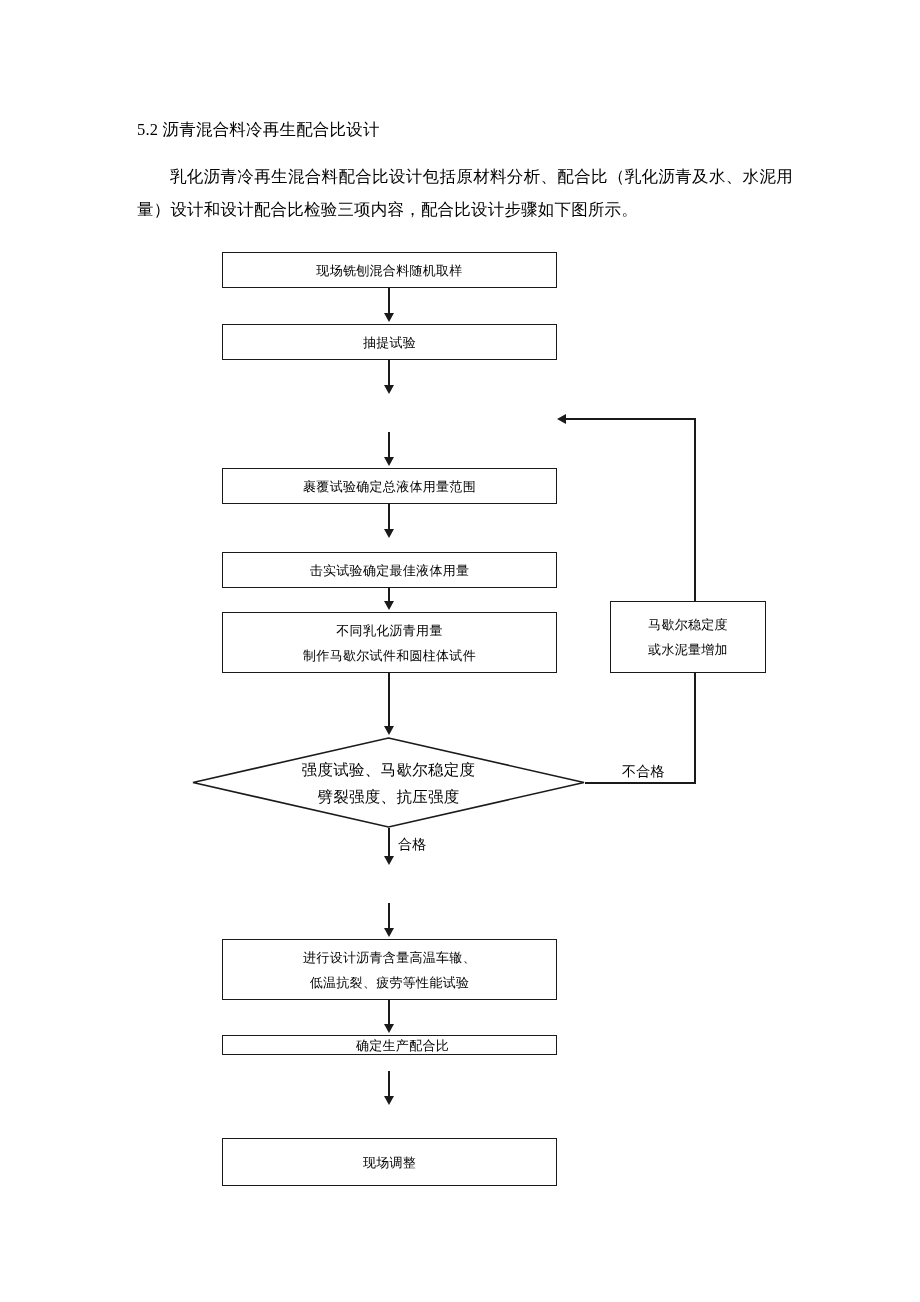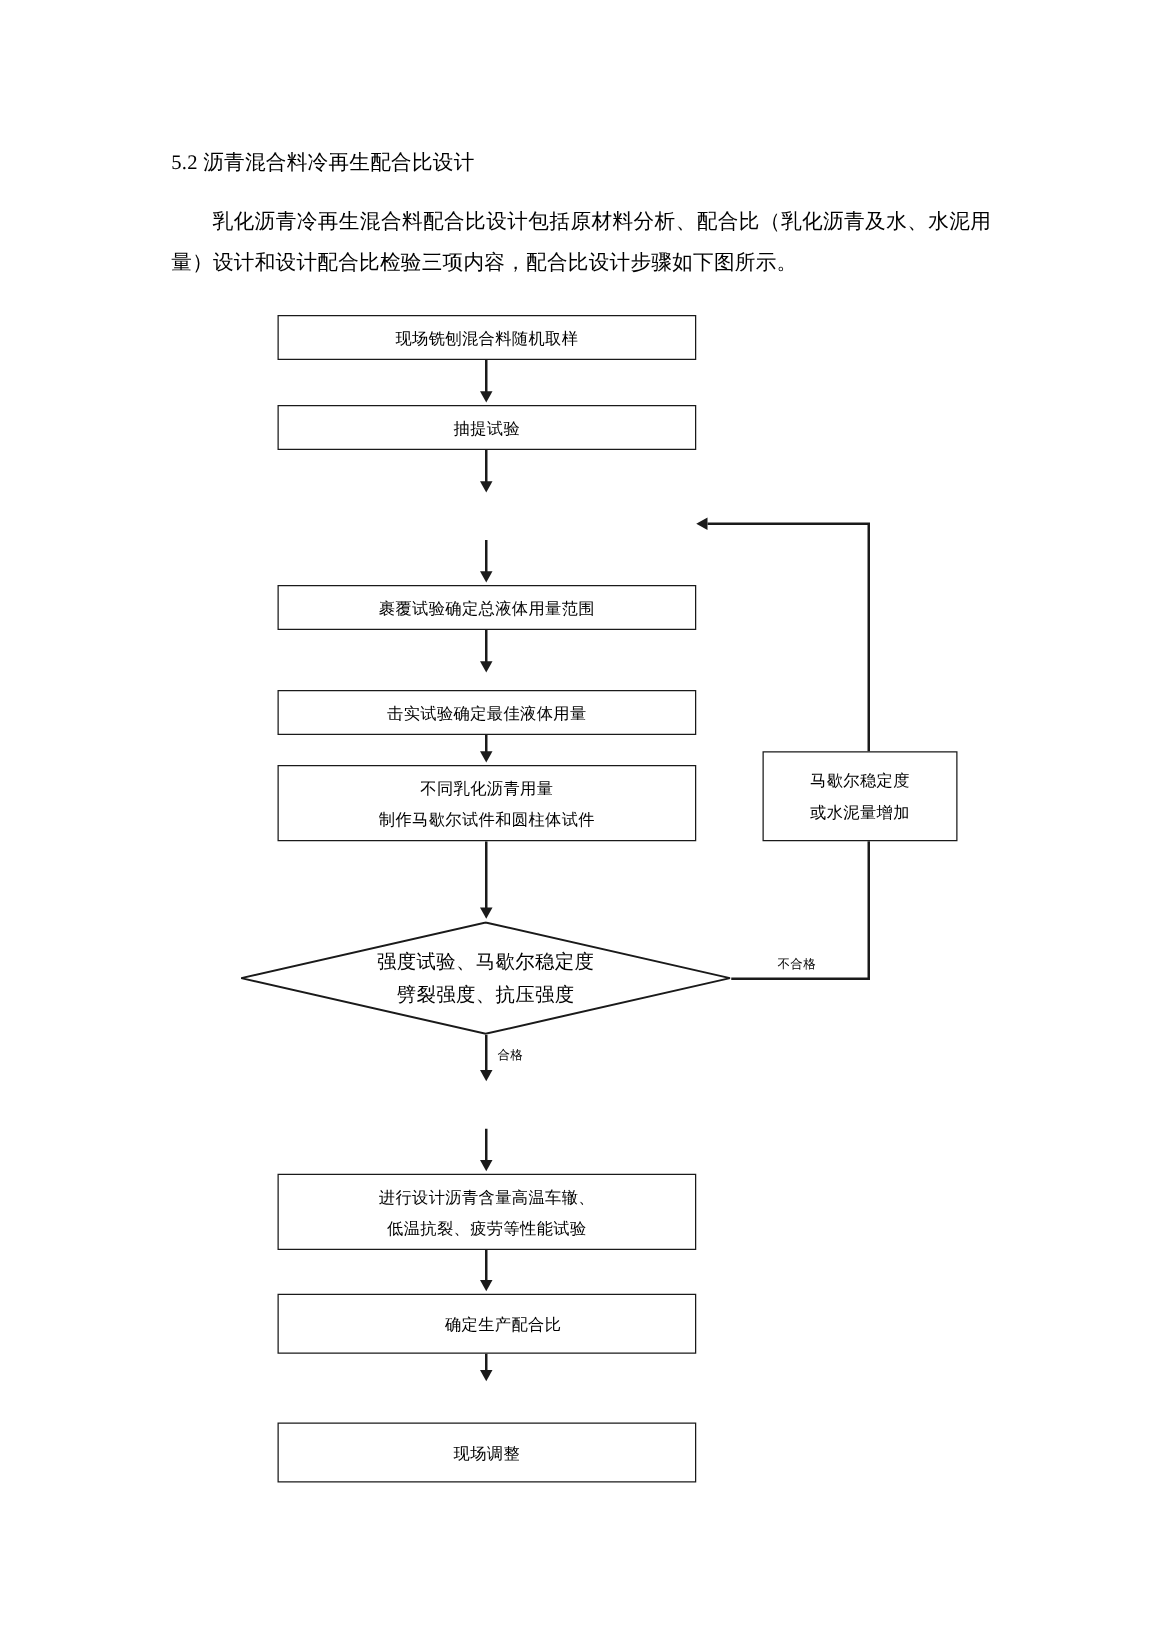--- a/index.html
+++ b/index.html
@@ -74,21 +74,21 @@
   .col-main { left: 222px; width: 335px; }
 
   .n1  { top: 252px;  height: 36px; }
   .n2  { top: 324px;  height: 36px; }
   .n3  { top: 396px;  height: 36px; }
   .n4  { top: 468px;  height: 36px; }
   .n5  { top: 552px;  height: 36px; }
   .n6  { top: 612px;  height: 61px; }
   .n7  { top: 867px;  height: 36px; }
   .n8  { top: 939px;  height: 61px; }
-  .n9  { top: 1035px; height: 48px; padding-left: 26px; }
+  .n9  { top: 1035px; height: 20px; padding-left: 26px; }
   .n10 { top: 1118px; height: 48px; margin-top: 20px; }
 
   .n-cement {
     left: 610px;
     width: 156px;
     top: 601px;
     height: 72px;
   }
 
   
@@ -139,21 +139,21 @@
     position: absolute;
     width: 0; height: 0;
     border-top: 5px solid transparent;
     border-bottom: 5px solid transparent;
     border-right: 9px solid #1a1a1a;
     z-index: 2;
   }
 
   .edge-label {
     position: absolute;
-    font-size: 10px;
+    font-size: 14px;
     line-height: 18px;
     white-space: nowrap;
     z-index: 4;
     background: #ffffff;
     padding: 0 2px;
     letter-spacing: 0.3px;
   }
 </style>
 </head>
 <body>

